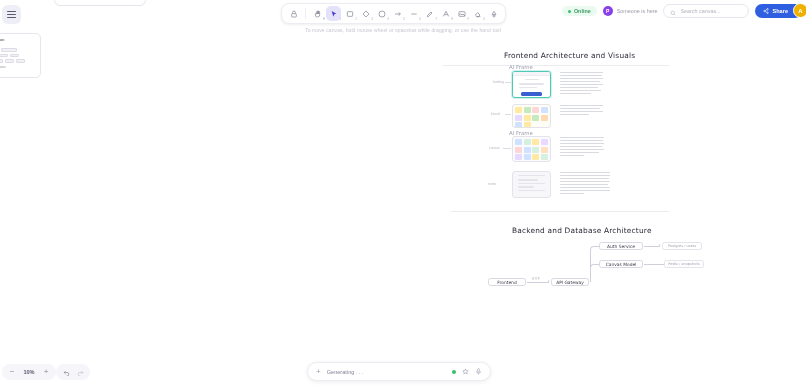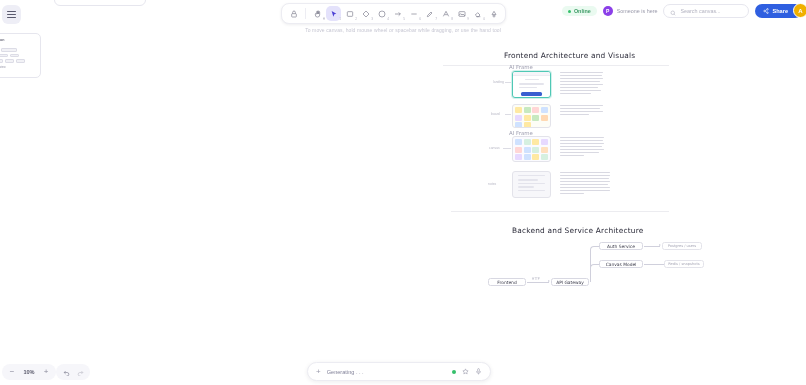--- a/index.html
+++ b/index.html
@@ -446,21 +446,21 @@
         <i style="width:100%"></i>
         <i style="width:98%"></i>
         <i style="width:100%"></i>
       <i style="width:96%"></i>
         <i style="width:100%"></i>
         <i style="width:99%"></i>
         <i style="width:47%"></i>
     </div>
   </div>
 
-  <div class="section-title backend-title">Backend and Service Architecture</div>
+  <div class="section-title backend-title">Backend and Database Architecture</div>
 
   <div class="bd" style="left:480px; top:238px; width:300px; height:50px;">
     <div class="node" style="left:8px; top:40px; width:38px; height:8px;">Frontend</div>
     <div class="edge" style="left:47px; top:44px; width:22px;"></div>
     <div class="edge-label" style="left:52px; top:39px;">HTTP</div>
     <div class="arrow" style="left:68px; top:42.2px;"></div>
 
     <div class="node" style="left:71px; top:40px; width:38px; height:8px;">API Gateway</div>
 
     <div class="curve" style="left:110px; top:8px; width:9px; height:36px; border-radius:4px 0 0 0;"></div>

